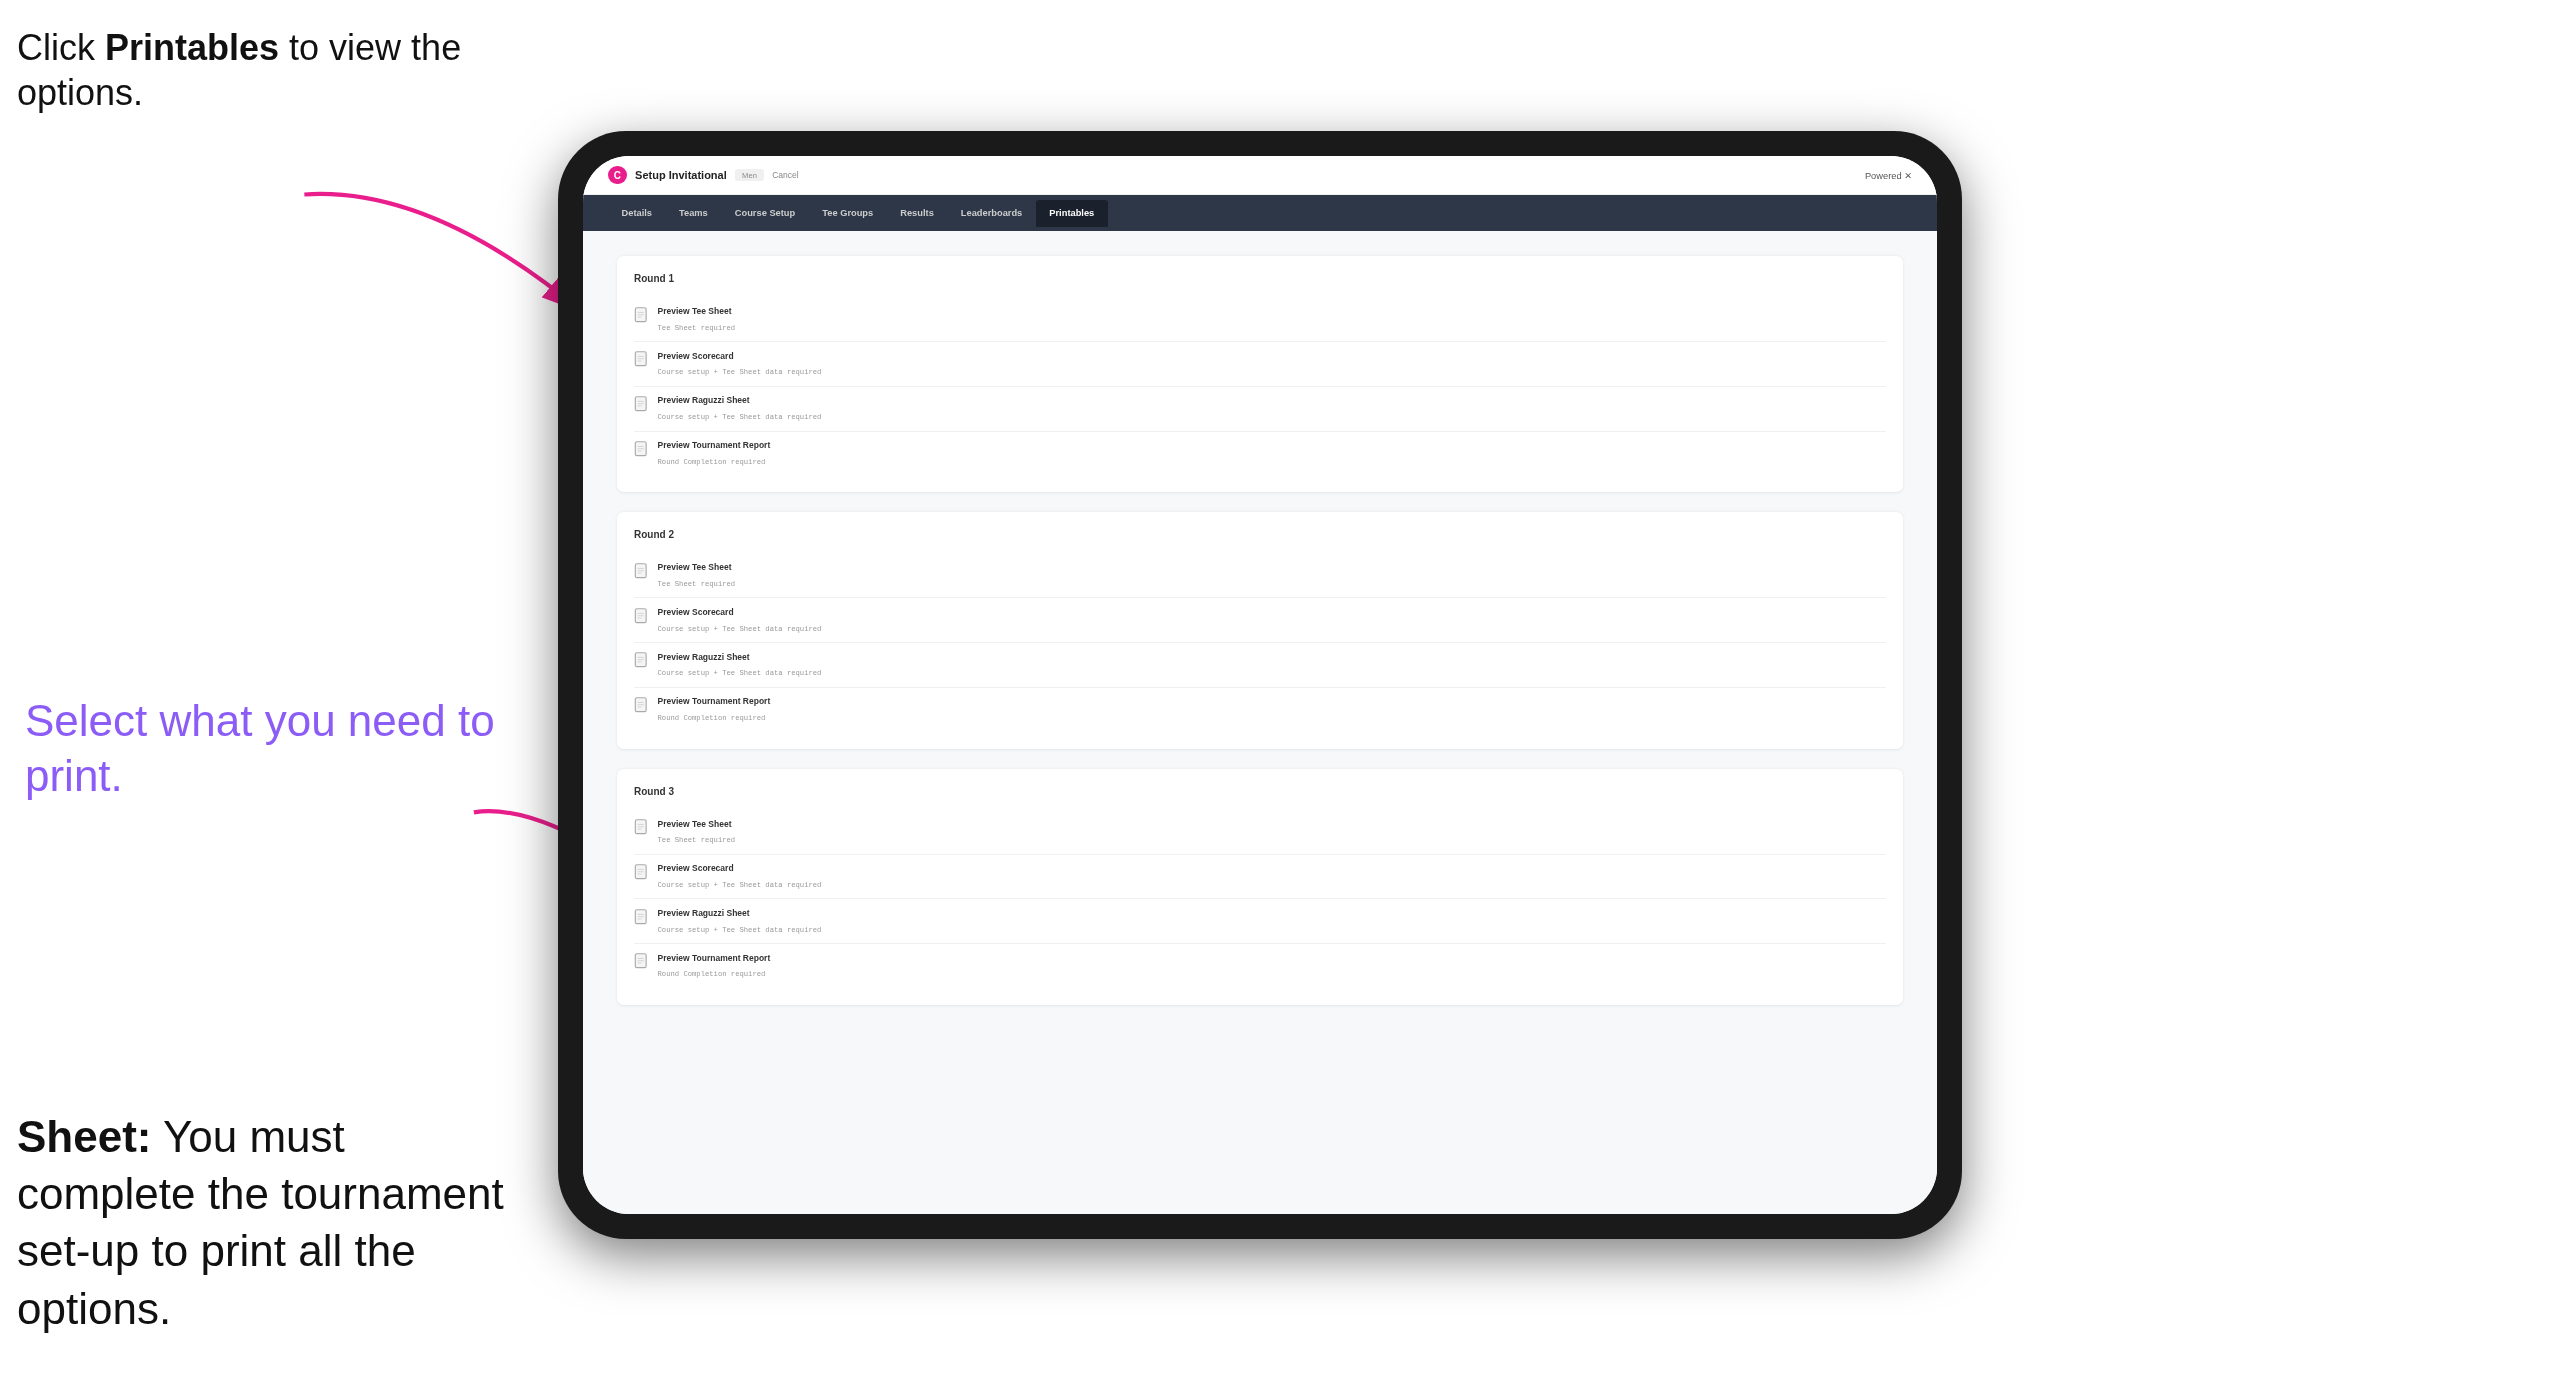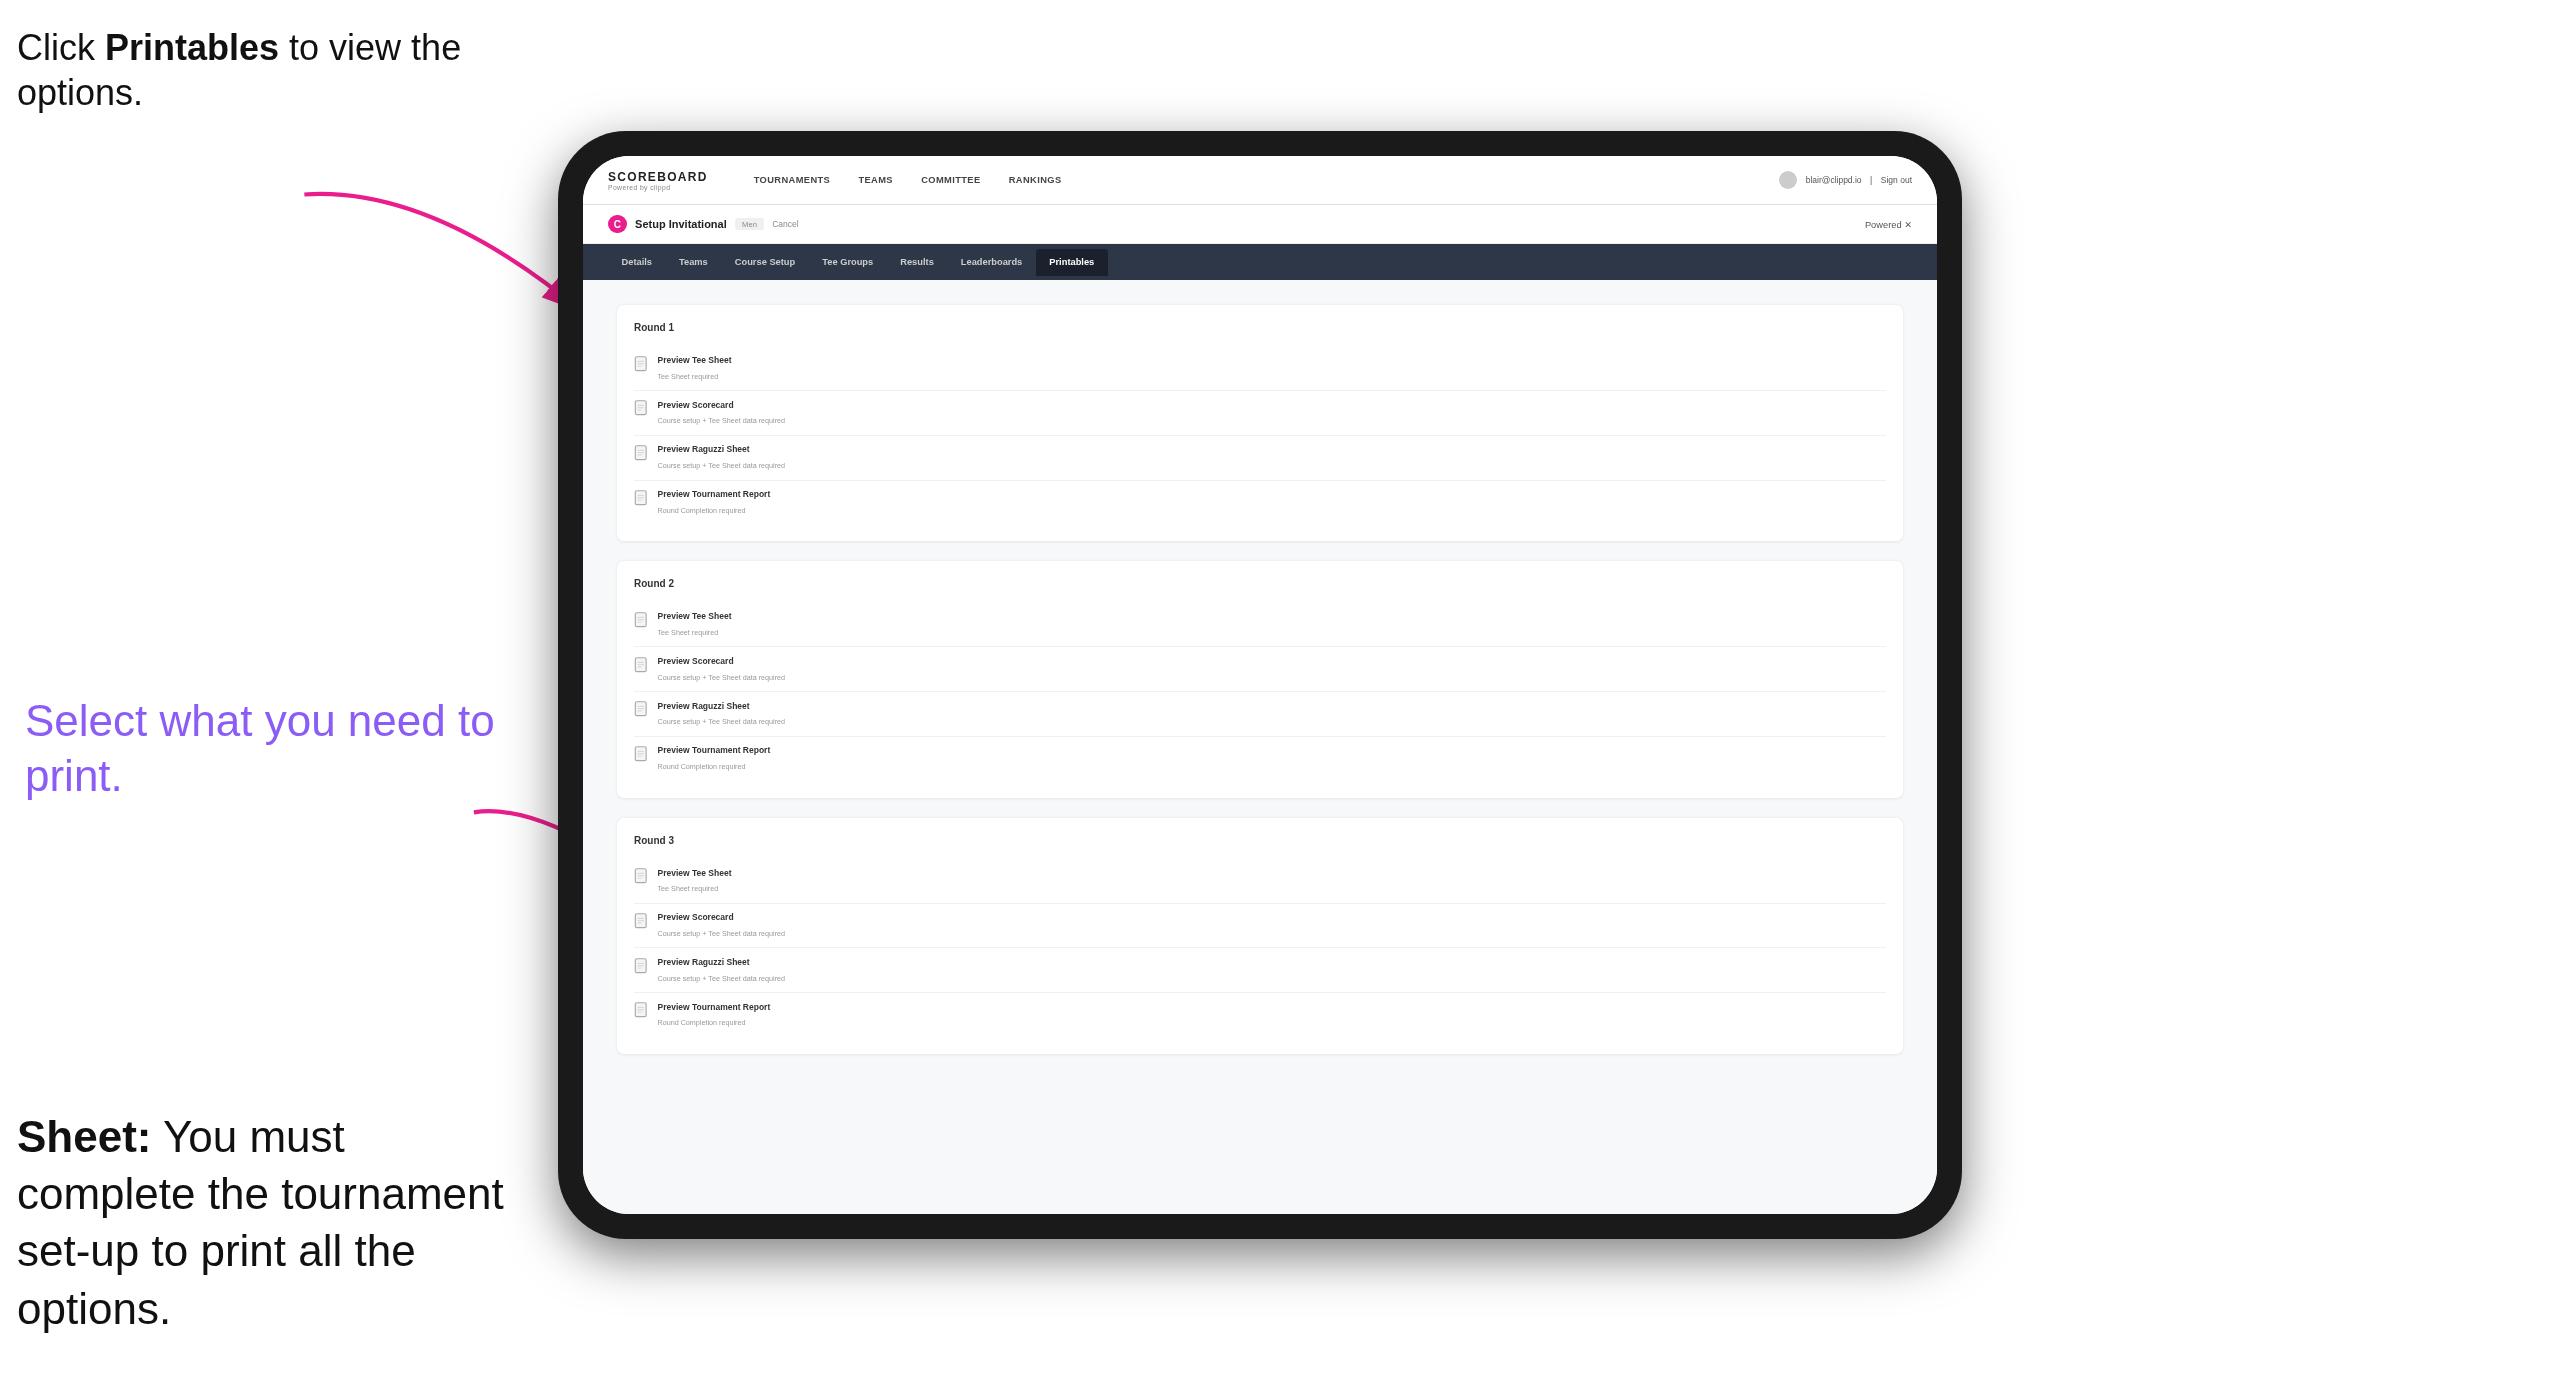--- a/index.html
+++ b/index.html
@@ -242,20 +242,21 @@
     .print-text .print-label {
       font-size: 8.5px;
       font-weight: 600;
       color: #333;
       display: block;
       margin-bottom: 1.7px;
     }
     .print-text .print-note {
       font-size: 7.2px;
       color: #999;
+      font-family: Liberation Mono, monospace;
     }
 
     
     .arrow-svg {
       position: absolute;
     }
   </style>
 </head>
 <body>
 
@@ -285,38 +286,20 @@
   <path d="M 20 30 Q 80 20 180 80" stroke="#e91e8c" stroke-width="5" fill="none" marker-end="url(#arrowhead2)"></path>
 </svg>
 
 <div class="instruction-bottom">
   <strong>Sheet:</strong><span> You must complete the tournament set-up to print all the options.</span>
 </div>
 
 <div class="tablet">
   <div class="tablet-screen">
 
-    <div class="top-nav">
-      <div class="brand">
-        <span class="brand-title">SCOREBOARD</span>
-        <span class="brand-sub">Powered by clippd</span>
-      </div>
-      <div class="nav-links">
-        <a class="nav-link">TOURNAMENTS</a>
-        <a class="nav-link">TEAMS</a>
-        <a class="nav-link">COMMITTEE</a>
-        <a class="nav-link">RANKINGS</a>
-      </div>
-      <div class="nav-right">
-        <div class="user-avatar"></div>
-        <span>blair@clippd.io</span>
-        <span> | </span>
-        <span style="cursor:pointer;">Sign out</span>
-      </div>
-    </div>
 
     <div class="tournament-header">
       <div class="tournament-left">
         <div class="tournament-logo">C</div>
         <span class="tournament-name">Setup Invitational</span>
         <span class="tournament-badge">Men</span>
         <span class="tournament-status">Cancel</span>
       </div>
       <span class="cancel-btn">Powered ✕</span>
     </div>

